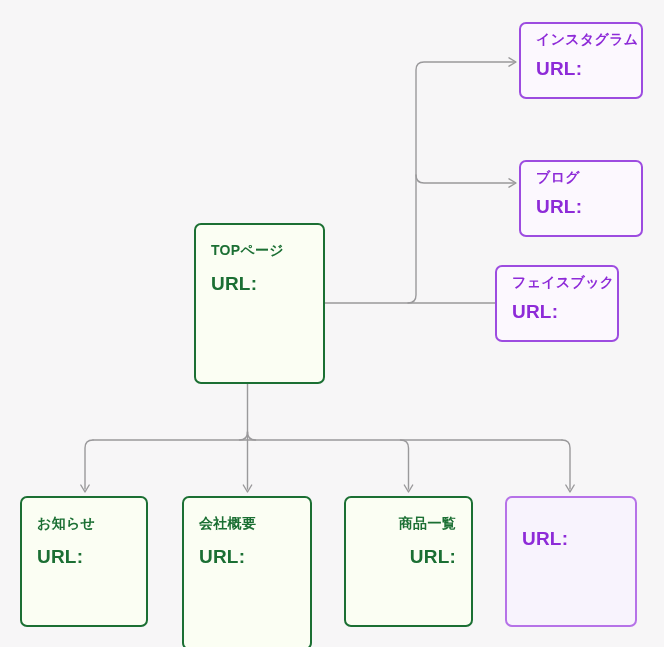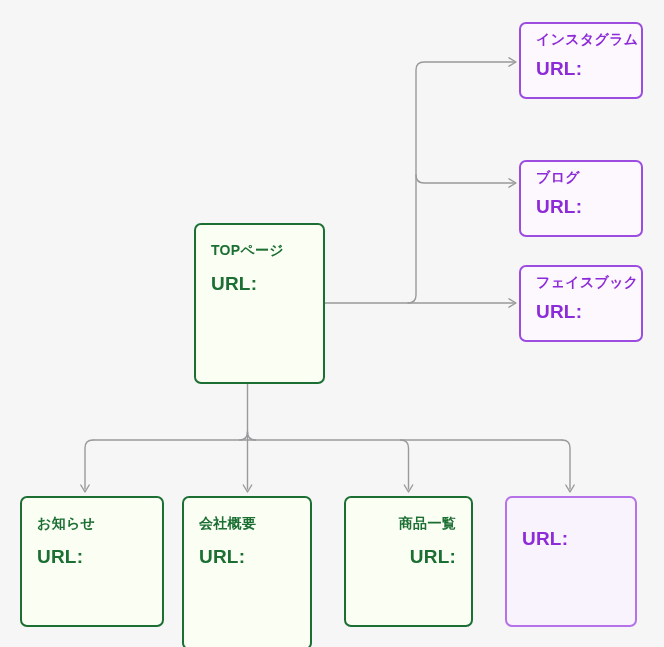--- a/index.html
+++ b/index.html
@@ -62,22 +62,22 @@
   }
   .purple-light {
     background: var(--purple-light-fill, #f8f3fd);
     border-color: var(--purple-light-border, #b672e8);
     color: var(--purple-text, #8e2bd8);
   }
   
   #node-top       { left: 182px; top: 223px; width: 131px; height: 161px; margin-left: 12px; }
   #node-instagram { left: 519px; top: 22px;  width: 124px; height: 77px; }
   #node-blog      { left: 519px; top: 160px; width: 124px; height: 77px; }
-  #node-facebook  { left: 519px; top: 265px; width: 124px; height: 77px; }
-  #node-news      { left: 20px;  top: 496px; width: 144px; height: 131px; }
+  #node-facebook  { left: 495px; top: 265px; width: 124px; height: 77px; }
+  #node-news      { left: 20px;  top: 496px; width: 128px; height: 131px; }
   #node-company   { left: 182px; top: 496px; width: 130px; height: 154px; }
   #node-products  { left: 344px; top: 496px; width: 129px; height: 131px; text-align: right; }
   #node-rakuten   { left: 505px; top: 496px; width: 132px; height: 131px; }
 </style>
 </head>
 <body>
 
 <div class="canvas">
 
   <svg class="connectors" viewBox="0 0 664 647" xmlns="http://www.w3.org/2000/svg">

